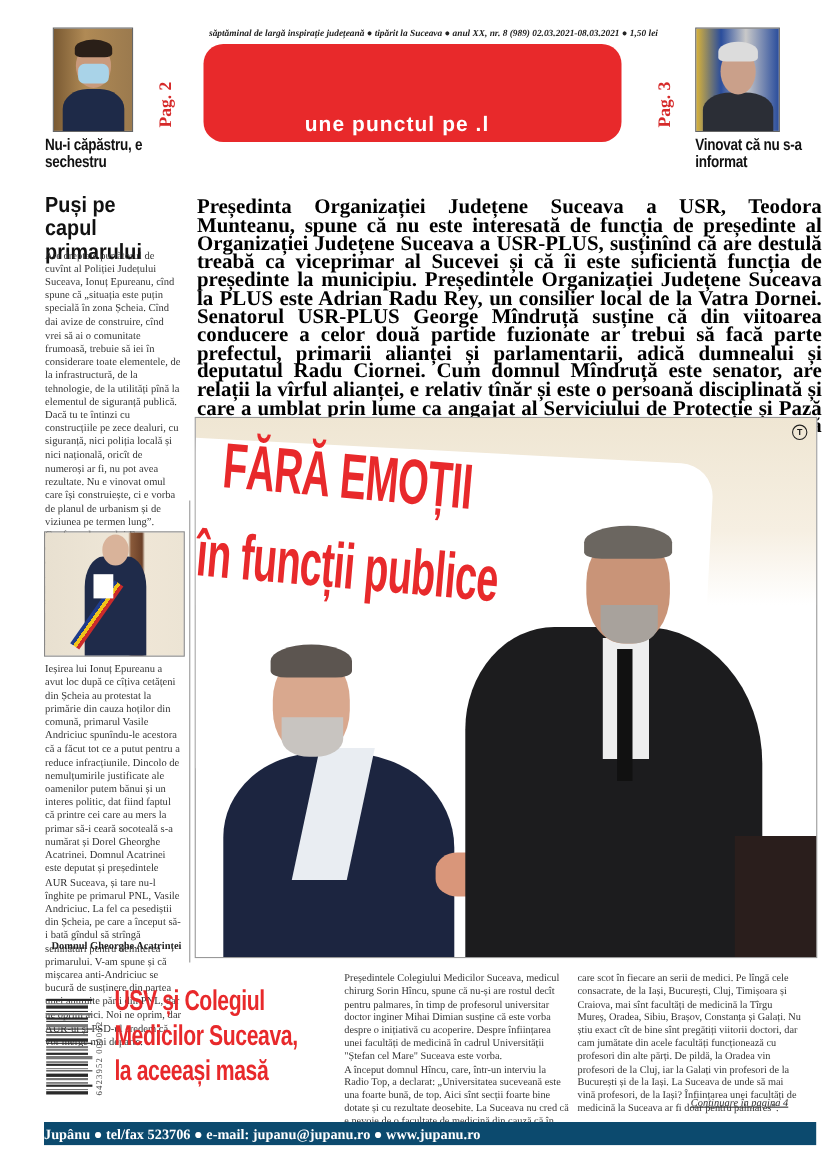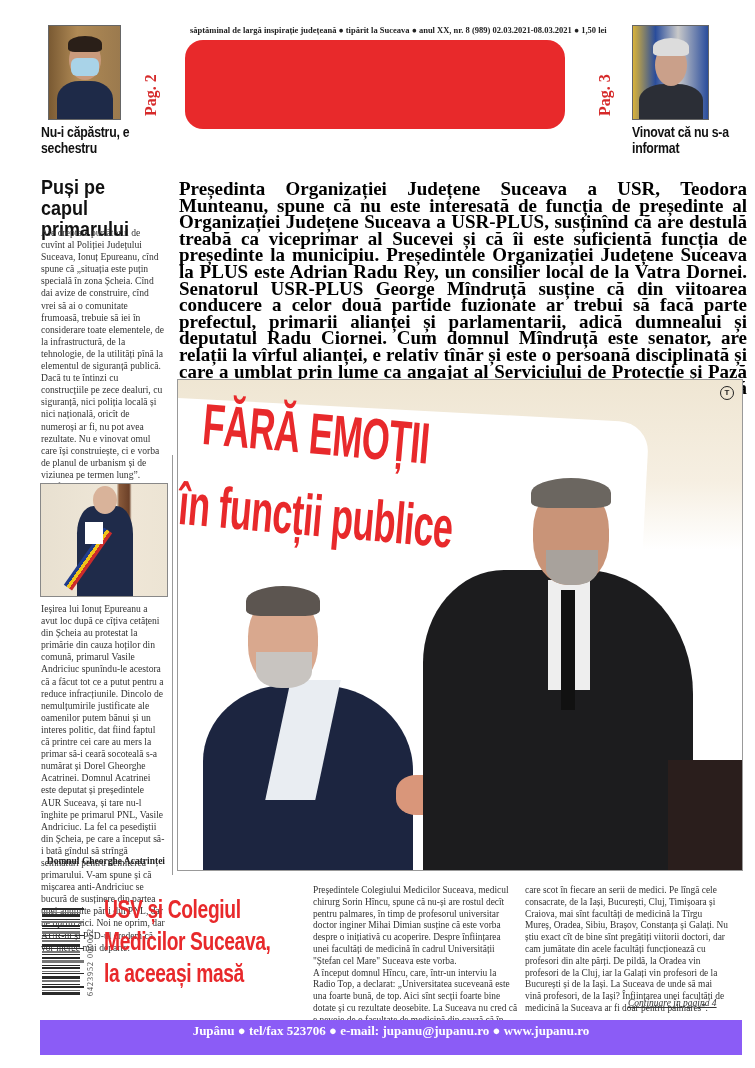--- a/index.html
+++ b/index.html
@@ -7,21 +7,21 @@
 
   
   .thumb { position:absolute; border:1px solid #666; overflow:hidden; }
   .thumb-left { left:48px; top:25px; width:71px; height:93px; background:linear-gradient(90deg,#7a5a33 0%,#b08a55 40%,#9b7a4e 100%); }
   .thumb-right { left:632px; top:25px; width:75px; height:93px; background:linear-gradient(90deg,#d8b23a 0%,#2a4d9c 30%,#c9c9c9 60%,#2a4d9c 100%); }
   .head { position:absolute; border-radius:50%; }
   .body-suit { position:absolute; border-radius:40% 40% 0 0; }
   .mask { position:absolute; background:#a9d3e8; border-radius:6px; }
   .teaser { position:absolute; font-family:"Liberation Sans", sans-serif; font-weight:bold; font-size:15px; line-height:16px; color:#111; transform:scaleX(0.82); transform-origin:left top; letter-spacing:-0.3px; }
   .pag { position:absolute; font-family:"Liberation Serif", serif; font-weight:bold; font-size:16px; color:#d62a2a; transform:rotate(-90deg); transform-origin:left top; white-space:nowrap; }
-  .tagline { position:absolute; left:190px; top:25px; width:380px; font-size:8.5px; font-weight:bold; white-space:nowrap; color:#222; }
+  .tagline { position:absolute; left:190px; top:25px; width:380px; font-size:8.5px; font-weight:bold; white-space:nowrap; color:#222;font-style:italic; }
   .masthead { position:absolute; left:185px; top:40px; width:380px; height:89px; background:#e8292b; border-radius:18px; }
   .mast-title { position:absolute; left:8px; top:-16px; font-family:"Liberation Sans", sans-serif; font-weight:bold; font-size:90px; color:#ffffff; letter-spacing:-2px; line-height:1; }
   .mast-sub { position:absolute; left:92px; top:63px; font-family:"Liberation Sans", sans-serif; font-weight:bold; font-size:19px; color:#ffffff; letter-spacing:1px; }
 
   
   .left-title { position:absolute; left:41px; top:177px; width:125px; font-family:"Liberation Sans", sans-serif; font-weight:bold; font-size:20px; line-height:21px; color:#111; transform:scaleX(0.9); transform-origin:left top; }
   .left-text { position:absolute; left:41px; width:124px; font-size:9.6px; line-height:12.1px; color:#333; text-align:left; }
   .vrule { position:absolute; left:172px; top:455px; width:1px; height:420px; background:#999; }
   .left-photo { position:absolute; left:40px; top:483px; width:126px; height:112px; border:1px solid #888; background:linear-gradient(90deg,#e8e0d0 0%,#efe7d8 60%,#8a5a3a 62%,#6b4028 70%,#efe6d6 72%,#ece4d4 100%); overflow:hidden; }
   .byline { position:absolute; left:41px; top:856px; width:124px; text-align:right; font-size:9.5px; font-weight:bold; color:#222; }
@@ -37,36 +37,37 @@
   .head-title-2 { position:absolute; left:4px; top:90px; font-family:"Liberation Sans", sans-serif; font-weight:bold; font-size:58px; color:#e8292b; transform:rotate(5deg) scaleX(0.62); transform-origin:left top; white-space:nowrap; letter-spacing:-1px; }
   .copyright-mark { position:absolute; right:8px; top:6px; width:12px; height:12px; border:1.5px solid #222; border-radius:50%; font-size:8px; font-weight:bold; text-align:center; line-height:12px; font-family:"Liberation Sans", sans-serif; }
 
   
   .barcode { position:absolute; left:42px; top:908px; width:42px; height:88px; }
   .bar { position:absolute; left:0; height:2px; background:#333; }
   .barcode-digits { position:absolute; left:86px; top:996px; font-size:8px; color:#444; transform:rotate(-90deg); transform-origin:left top; white-space:nowrap; letter-spacing:1px; }
   .usv-title { position:absolute; left:104px; top:893px; font-family:"Liberation Sans", sans-serif; font-weight:bold; font-size:26px; line-height:32px; color:#e8292b; transform:scaleX(0.74); transform-origin:left top; white-space:nowrap; letter-spacing:-0.5px; }
   .col { position:absolute; top:885px; width:205px; font-size:9.4px; line-height:11.8px; color:#333; text-align:left; }
   .continue { position:absolute; left:628px; top:998px; font-size:9.5px; font-style:italic; text-decoration:underline; color:#333; }
-  .footer { position:absolute; left:40px; top:1020px; width:702px; height:35px; background:#8b5cf6; color:#ffffff; font-size:13px; font-weight:bold; text-align:center; line-height:21px; }
+  .footer { position:absolute; left:40px; top:1020px; width:702px; height:21px; background:#0c4a6e; color:#ffffff; font-size:13px; font-weight:bold; line-height:21px; }
 </style>
 </head>
 <body>
 
 <div class="thumb thumb-left">
   <div class="body-suit" style="left:8px;top:55px;width:56px;height:45px;background:#1e2a48;"></div>
   <div class="head" style="left:20px;top:14px;width:32px;height:40px;background:#c99a7c;"></div>
   <div class="head" style="left:19px;top:10px;width:34px;height:16px;background:#2a1f18;border-radius:50% 50% 20% 20%;"></div>
   <div class="mask" style="left:22px;top:32px;width:28px;height:18px;"></div>
 </div>
 <div class="pag" style="left:142px;top:116px;">Pag. 2</div>
 <div class="teaser" style="left:41px;top:124px;width:110px;">Nu-i căpăstru, e sechestru</div>
 
 <div class="tagline">săptăminal de largă inspirație județeană ● tipărit la Suceava ● anul XX, nr. 8 (989) 02.03.2021-08.03.2021 ● 1,50 lei</div>
 <div class="masthead">
+  <div class="mast-sub">une punctul pe .l</div>
 </div>
 
 <div class="pag" style="left:596px;top:116px;">Pag. 3</div>
 <div class="thumb thumb-right">
   <div class="body-suit" style="left:6px;top:58px;width:64px;height:40px;background:#2b2e36;"></div>
   <div class="head" style="left:22px;top:18px;width:32px;height:42px;background:#caa08a;"></div>
   <div class="head" style="left:20px;top:12px;width:36px;height:18px;background:#dcdcdc;border-radius:50% 50% 20% 20%;"></div>
 </div>
 <div class="teaser" style="left:632px;top:124px;width:120px;">Vinovat că nu s-a informat</div>
 

